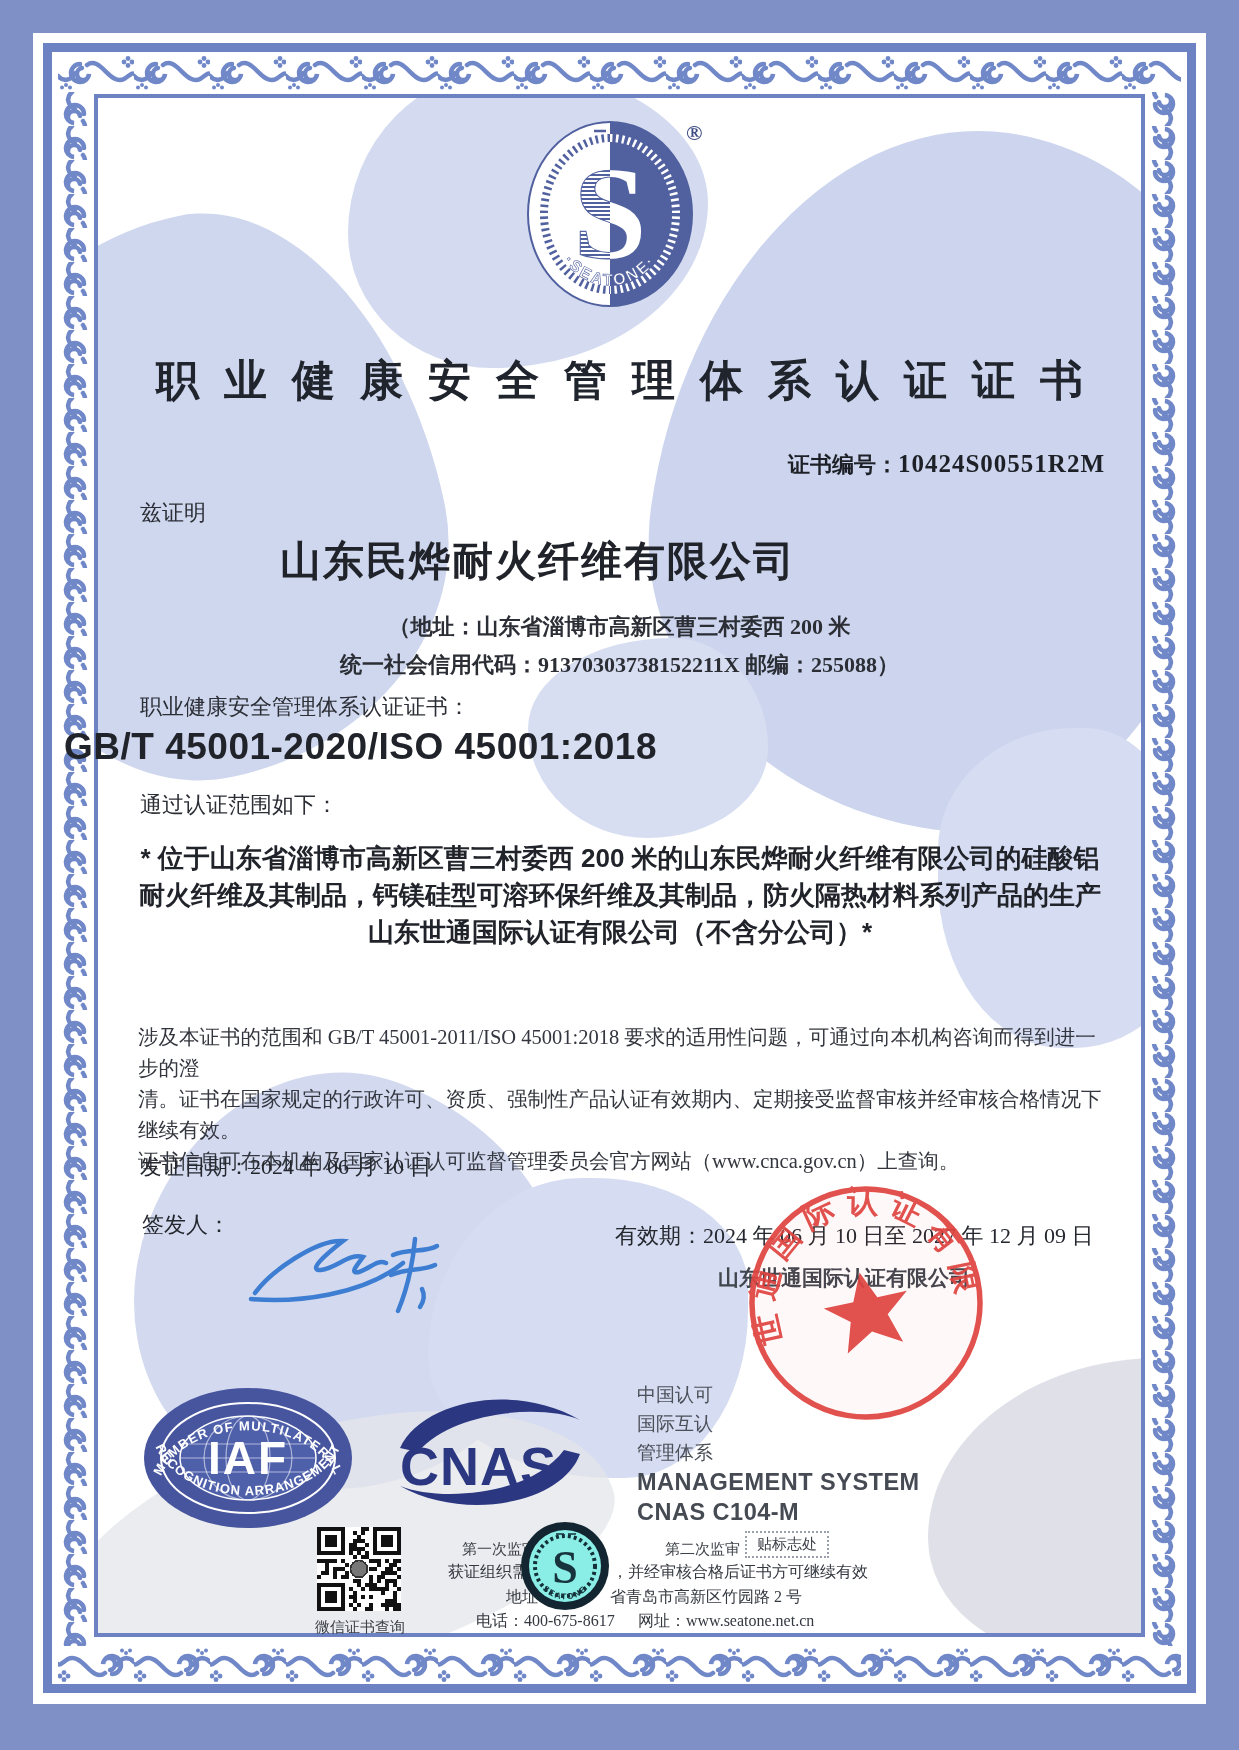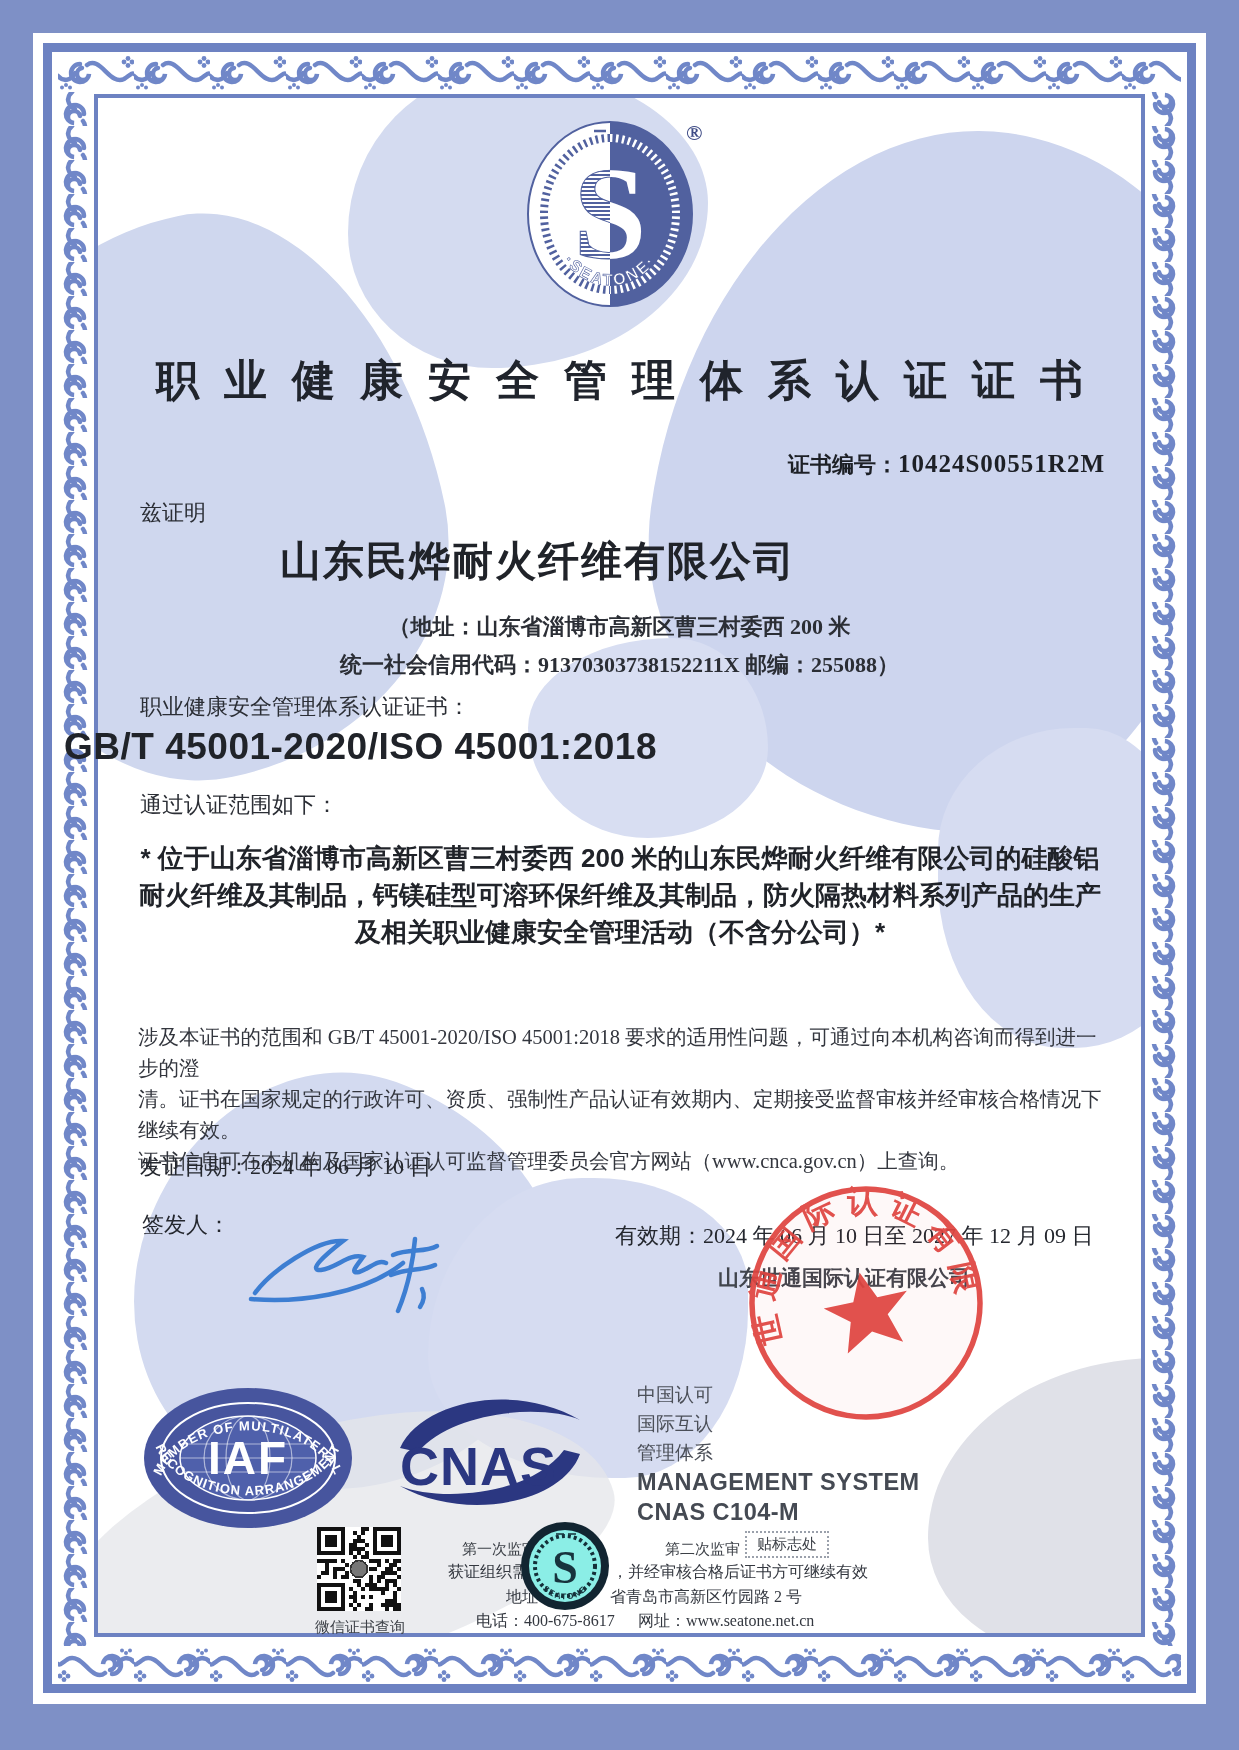--- a/index.html
+++ b/index.html
@@ -181,25 +181,25 @@
   <div class="abs addr" style="top:612px;">（地址：山东省淄博市高新区曹三村委西 200 米</div>
   <div class="abs addr" style="top:650px;">统一社会信用代码：91370303738152211X 邮编：255088）</div>
 
   <div class="abs label" style="left:140px;top:692px;">职业健康安全管理体系认证证书：</div>
   <div class="abs standard">GB/T 45001-2020/ISO 45001:2018</div>
 
   <div class="abs label" style="left:140px;top:790px;">通过认证范围如下：</div>
   <div class="abs scope">
     <div>* 位于山东省淄博市高新区曹三村委西 200 米的山东民烨耐火纤维有限公司的硅酸铝</div>
     <div>耐火纤维及其制品，钙镁硅型可溶环保纤维及其制品，防火隔热材料系列产品的生产</div>
-    <div>及相关职业健康安全管理活动（不含分公司）*</div>
+    <div>山东世通国际认证有限公司（不含分公司）*</div>
   </div>
 
   <div class="abs notes">
-    <div>涉及本证书的范围和 GB/T 45001-2020/ISO 45001:2018 要求的适用性问题，可通过向本机构咨询而得到进一步的澄</div>
+    <div>涉及本证书的范围和 GB/T 45001-2011/ISO 45001:2018 要求的适用性问题，可通过向本机构咨询而得到进一步的澄</div>
     <div>清。证书在国家规定的行政许可、资质、强制性产品认证有效期内、定期接受监督审核并经审核合格情况下继续有效。</div>
     <div>证书信息可在本机构及国家认证认可监督管理委员会官方网站（www.cnca.gov.cn）上查询。</div>
   </div>
 
   <div class="abs dateline" style="left:140px;top:1152px;">发证日期：2024 年 06 月 10 日</div>
   <div class="abs dateline" style="left:615px;top:1221px;">有效期：2024 年 06 月 10 日至 2027 年 12 月 09 日</div>
   <div class="abs dateline" style="left:142px;top:1210px;">签发人：</div>
 
   <svg class="abs" style="left:245px;top:1213px;z-index:6;" width="215" height="110" viewBox="0 0 215 110">
     <g fill="none" stroke="#3d7ed2" stroke-width="4.5" stroke-linecap="round">

